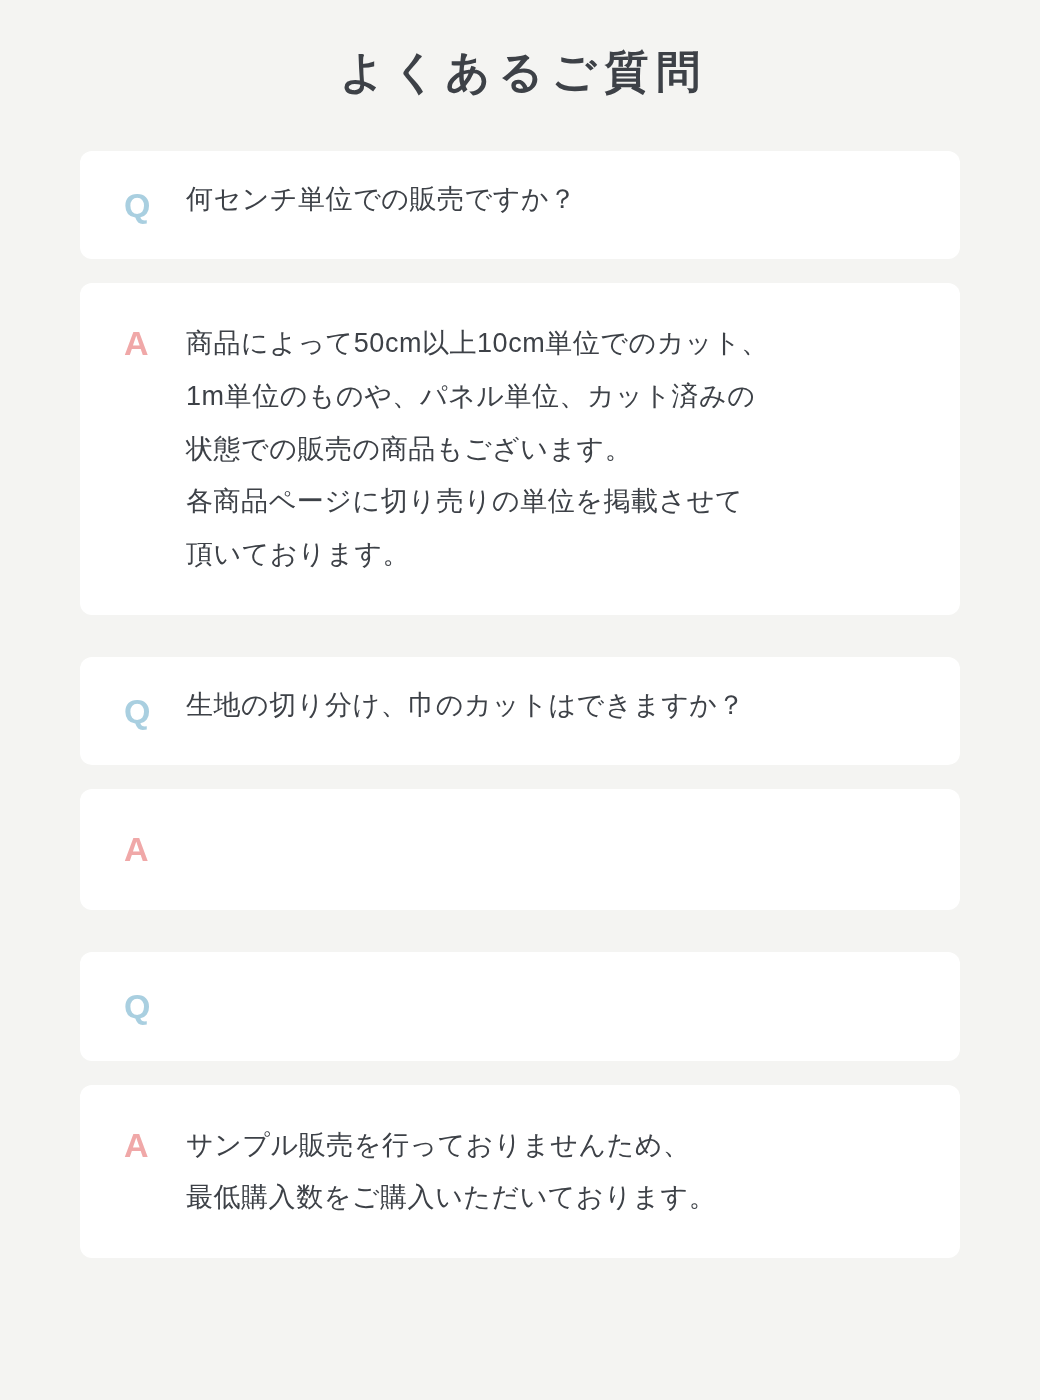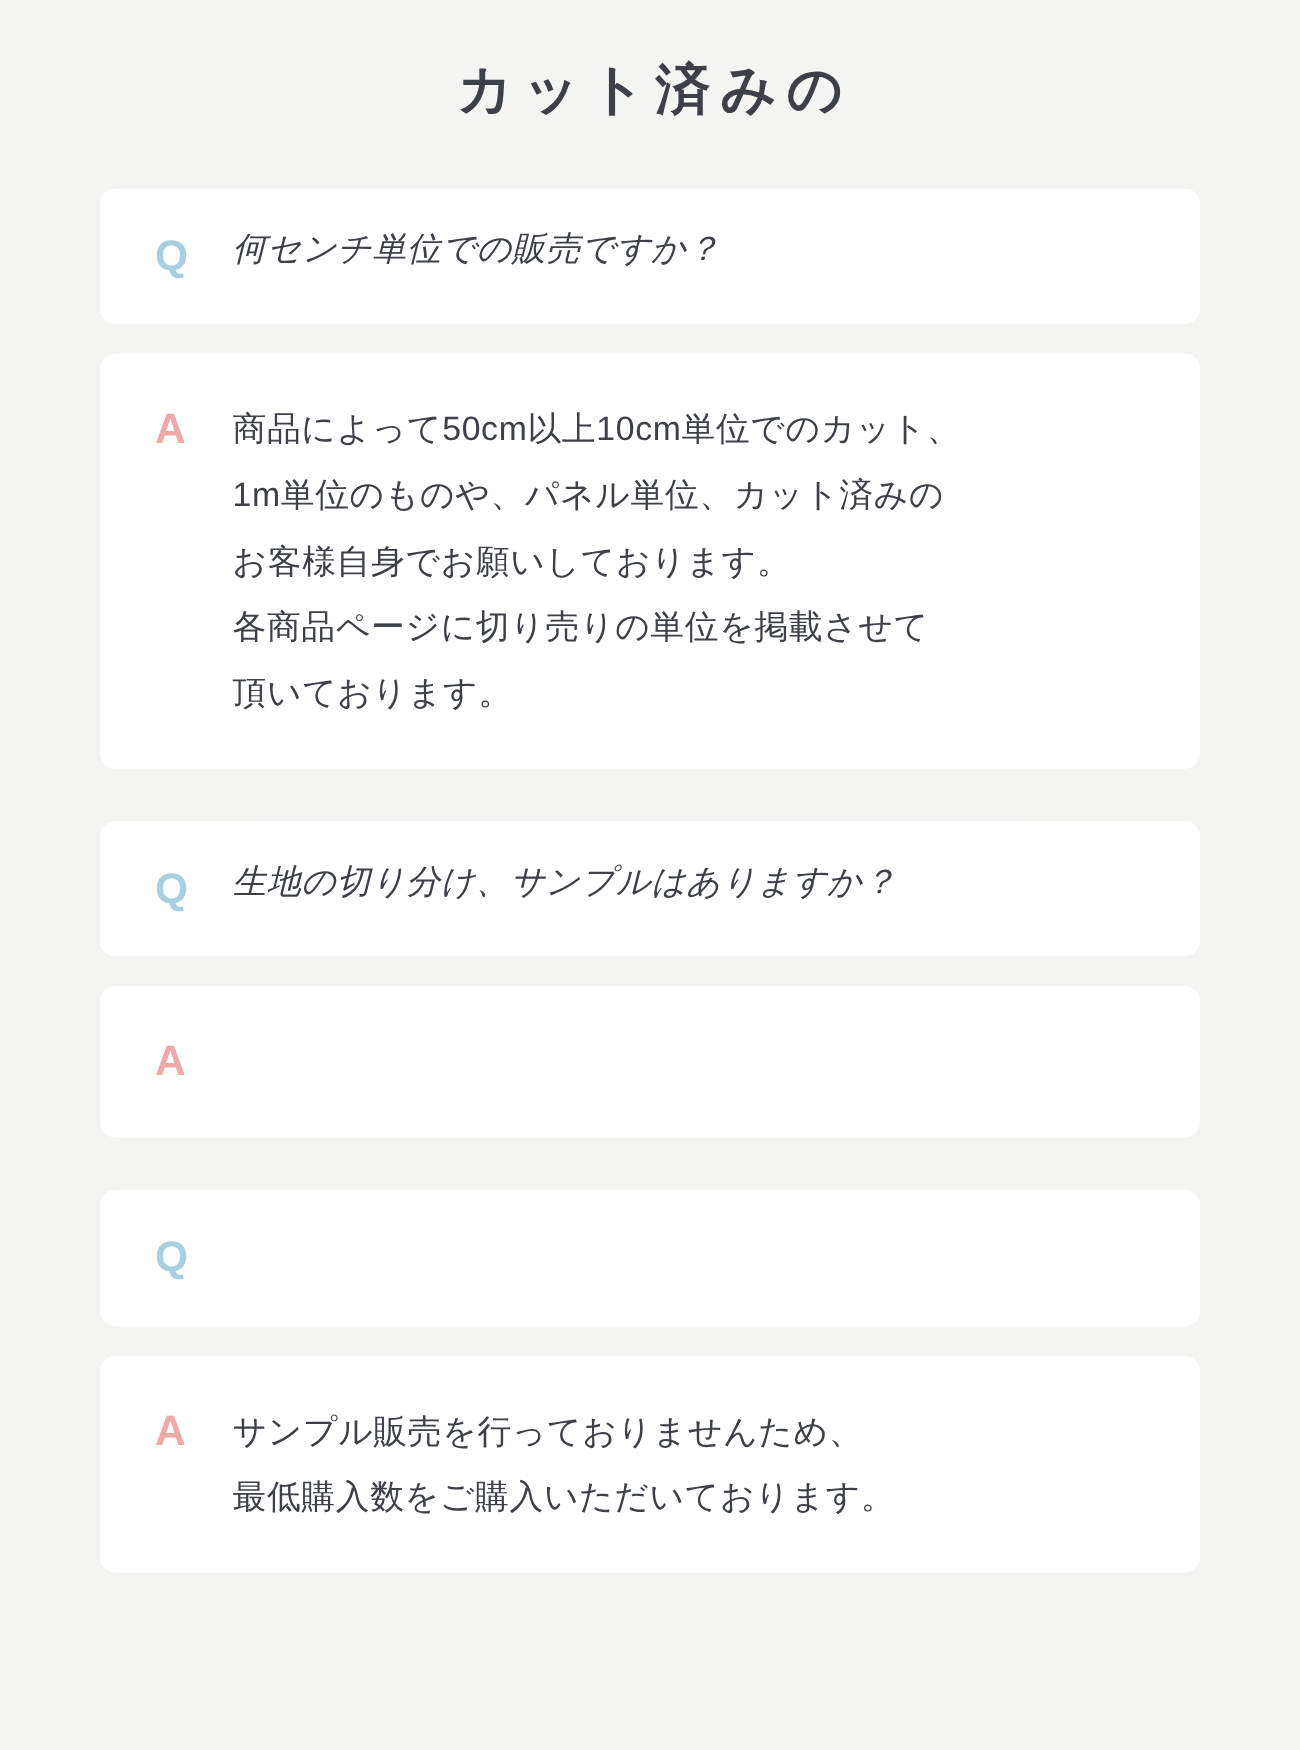--- a/index.html
+++ b/index.html
@@ -69,49 +69,48 @@
   .faq-text {
     font-size: 27px;
     line-height: 1.95;
     color: #3d4147;
     letter-spacing: 0.02em;
     white-space: pre-line;
     font-weight: 500;
   }
   .question .faq-text {
     line-height: 1.55;
-    font-style: italic;
   }
 </style>
 </head>
 <body>
 
 <div class="page">
 
-  <h1 class="page-title">カット済みの</h1>
+  <h1 class="page-title">よくあるご質問</h1>
 
   <div class="faq-list">
 
     <div class="faq-card question">
       <div class="marker q">Q</div>
       <div class="faq-text">何センチ単位での販売ですか？</div>
     </div>
 
     <div class="faq-card answer">
       <div class="marker a">A</div>
       <div class="faq-text">商品によって50cm以上10cm単位でのカット、
 1m単位のものや、パネル単位、カット済みの
-お客様自身でお願いしております。
+状態での販売の商品もございます。
 各商品ページに切り売りの単位を掲載させて
 頂いております。</div>
     </div>
 
     <div class="faq-card question">
       <div class="marker q">Q</div>
-      <div class="faq-text">生地の切り分け、サンプルはありますか？</div>
+      <div class="faq-text">生地の切り分け、巾のカットはできますか？</div>
     </div>
 
     <div class="faq-card answer">
       <div class="marker a">A</div>
     </div>
 
     <div class="faq-card question">
       <div class="marker q">Q</div>
     </div>
 

